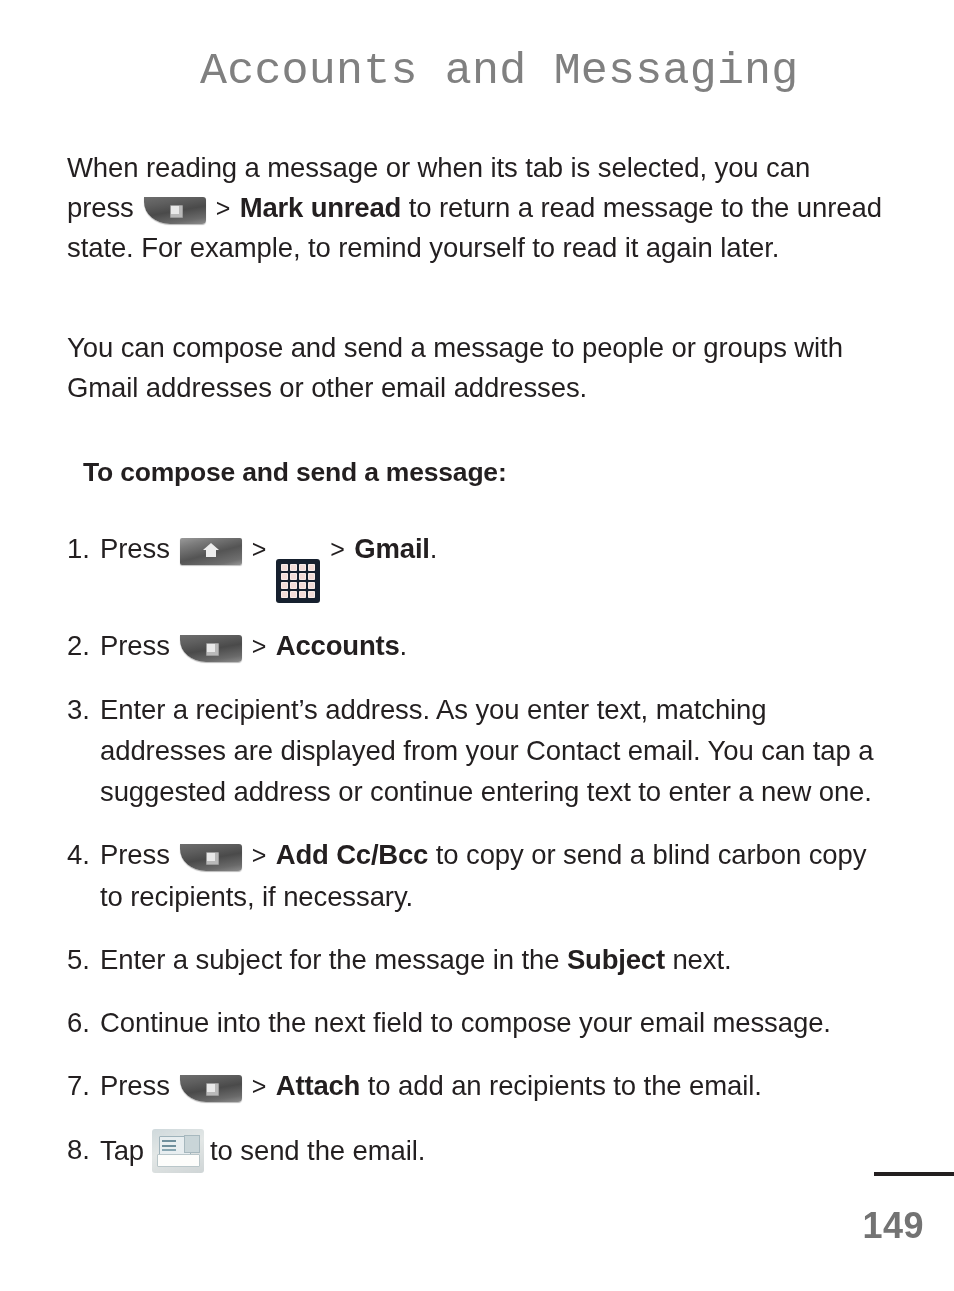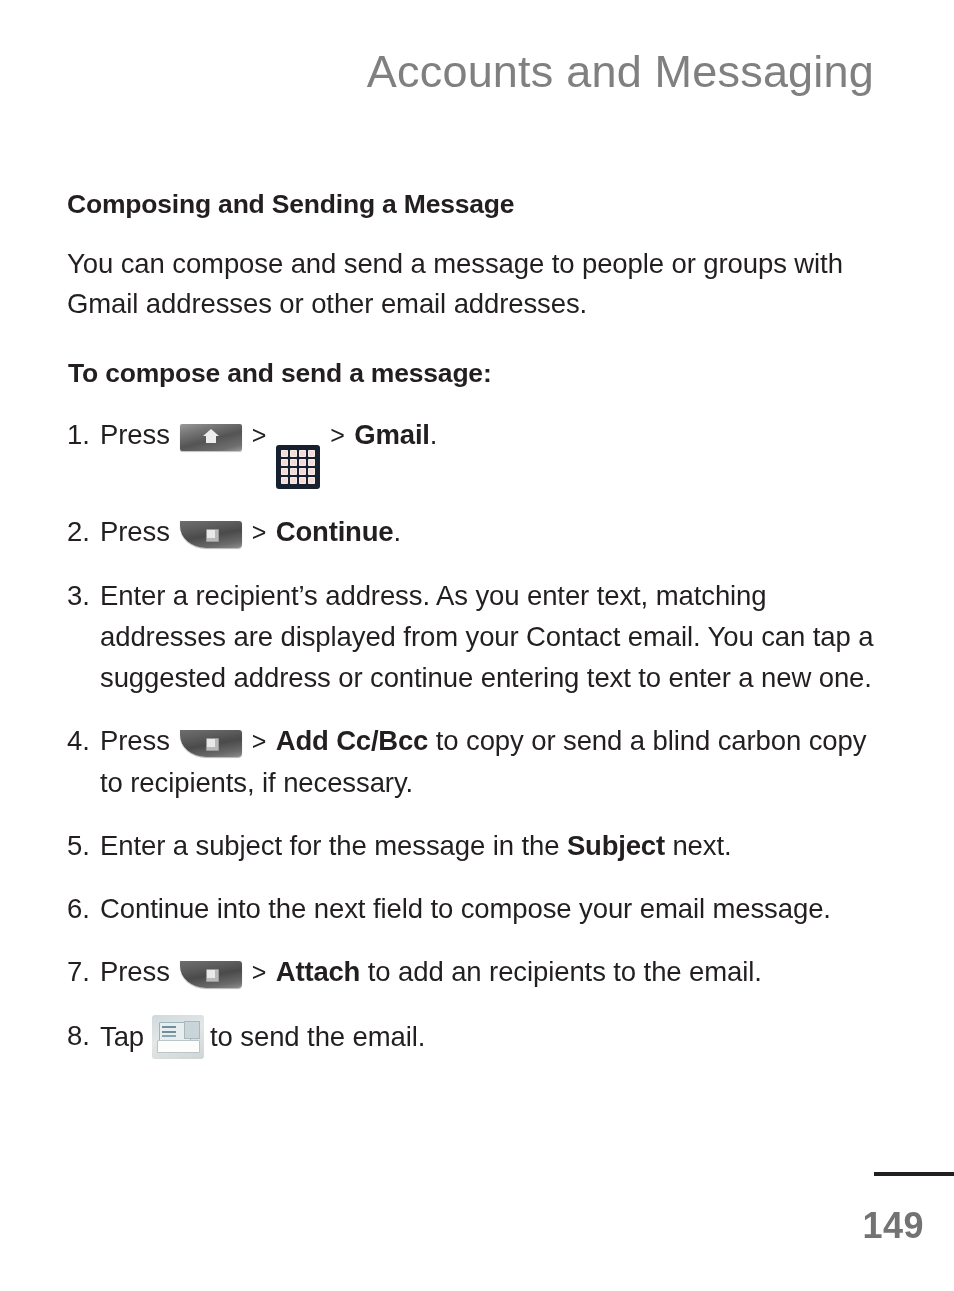--- a/index.html
+++ b/index.html
@@ -20,27 +20,28 @@
     position: absolute;
     inset: 0;
   }
 
   
   .running-head {
     position: absolute;
     top: 44px;
     right: 80px;
     left: 200px;
-    text-align: right;
+    text-align: left;
     font-size: 45px;
     line-height: 56px;
     font-weight: 400;
     color: #808080;
     letter-spacing: 0.2px;
     white-space: nowrap;
+    font-family: Liberation Mono, monospace;
   }
 
   
   .content {
     position: absolute;
     left: 67px;
     top: 148px;
     width: 816px;
   }
 
@@ -60,21 +61,21 @@
   h2.subhead {
     margin: 0;
     font-size: 26.5px;
     line-height: 36px;
     font-weight: 700;
     color: #231f20;
     letter-spacing: -0.2px;
   }
 
   h3.subhead-sm {
-    margin: 1px;
+    margin: 16px;
     font-size: 26.5px;
     line-height: 36px;
     font-weight: 700;
     color: #231f20;
     letter-spacing: -0.2px;
   }
 
   
   .steps {
     margin: 0;
@@ -273,24 +274,26 @@
 </style>
 </head>
 <body>
 
 <div class="page">
 
   <div class="running-head">Accounts and Messaging</div>
 
   <div class="content">
 
+    <p class="body"><span>When reading a message or when its tab is selected, you can press</span><span class="icon icon-menu-key"></span><span class="chev">&gt;</span>
+      <b>Mark unread</b>
+      <span>to return a read message to the unread state. For example, to remind yourself to read it again later.</span></p>
 
     <div class="spacer-lg"></div>
 
-    <h2 class="subhead">Composing and Sending a Message</h2>
 
     <div class="spacer-sm"></div>
 
     <p class="body">You can compose and send a message to people or groups with Gmail addresses or other email addresses.</p>
 
     <div class="spacer-md"></div>
 
     <h3 class="subhead-sm">To compose and send a message:</h3>
 
     <div class="spacer-sm"></div>
@@ -316,21 +319,21 @@
               <i></i>
               <i></i>
               <i></i>
             </span><span class="chev">&gt;</span>
           <b>Gmail</b><span>.</span></span>
       </li>
 
       <li class="step">
         <span class="num">2.</span>
         <span class="step-text"><span>Press</span><span class="icon icon-menu-key"></span><span class="chev">&gt;</span>
-          <b>Continue</b><span>.</span></span>
+          <b>Accounts</b><span>.</span></span>
       </li>
 
       <li class="step">
         <span class="num">3.</span>
         <span class="step-text">Enter a recipient’s address. As you enter text, matching addresses are displayed from your Contact email. You can tap a suggested address or continue entering text to enter a new one.</span>
       </li>
 
       <li class="step">
         <span class="num">4.</span>
         <span class="step-text"><span>Press</span><span class="icon icon-menu-key"></span><span class="chev">&gt;</span>

